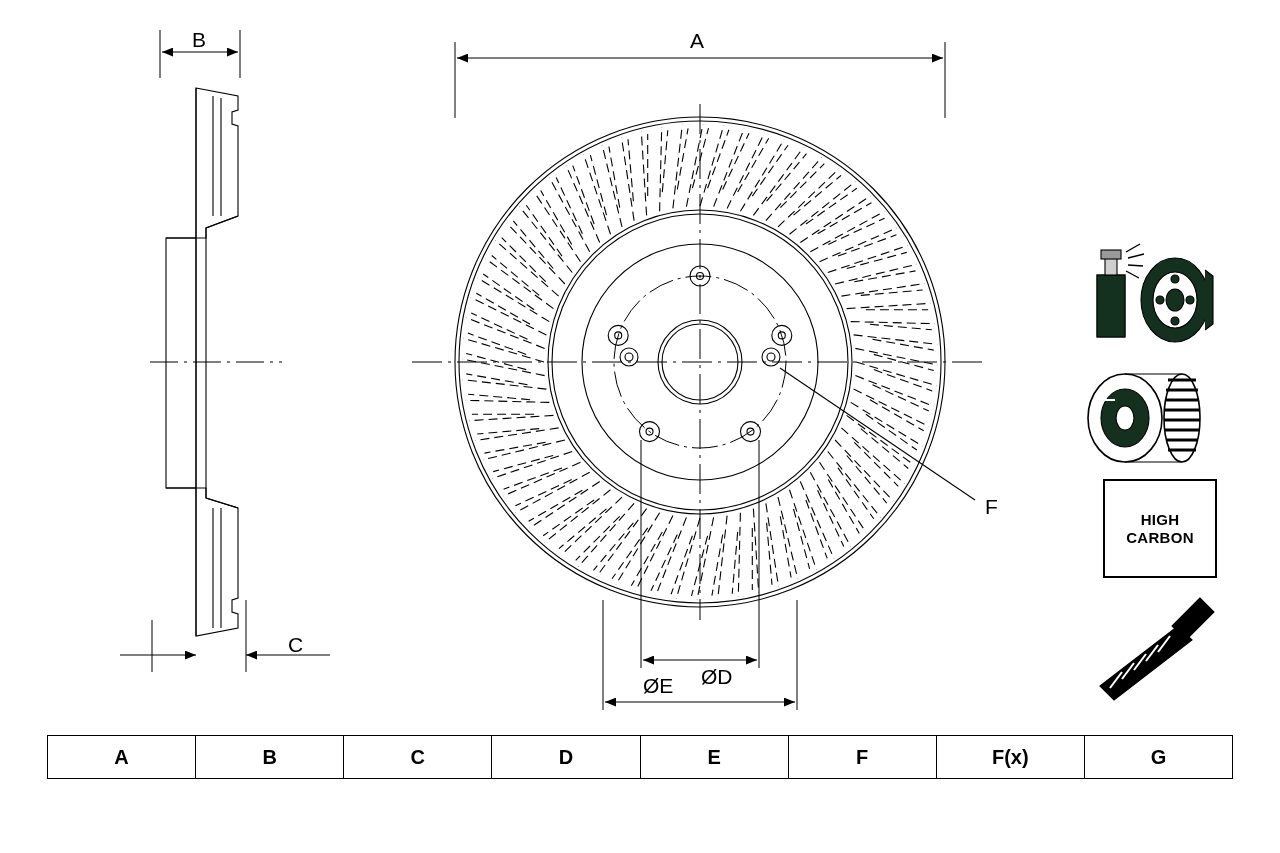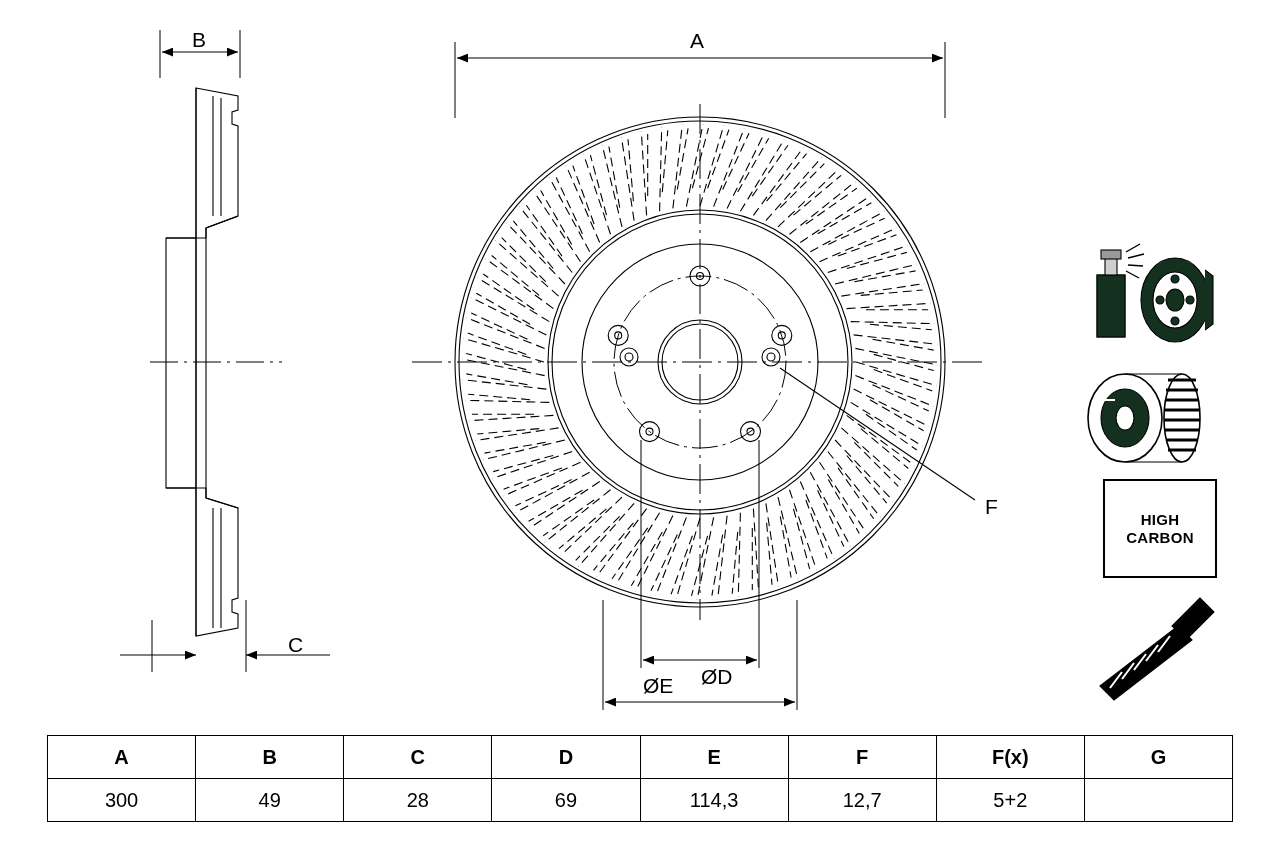--- a/index.html
+++ b/index.html
@@ -418,26 +418,16 @@
       <tr class="head">
         <td>A</td>
         <td>B</td>
         <td>C</td>
         <td>D</td>
         <td>E</td>
         <td>F</td>
         <td>F(x)</td>
         <td>G</td>
       </tr>
-      <tr>
-        <td>300</td>
-        <td>49</td>
-        <td>28</td>
-        <td>69</td>
-        <td>114,3</td>
-        <td>12,7</td>
-        <td>5+2</td>
-        <td></td>
-      </tr>
     </tbody>
   </table>
 
 </div>
 
 </body></html>

